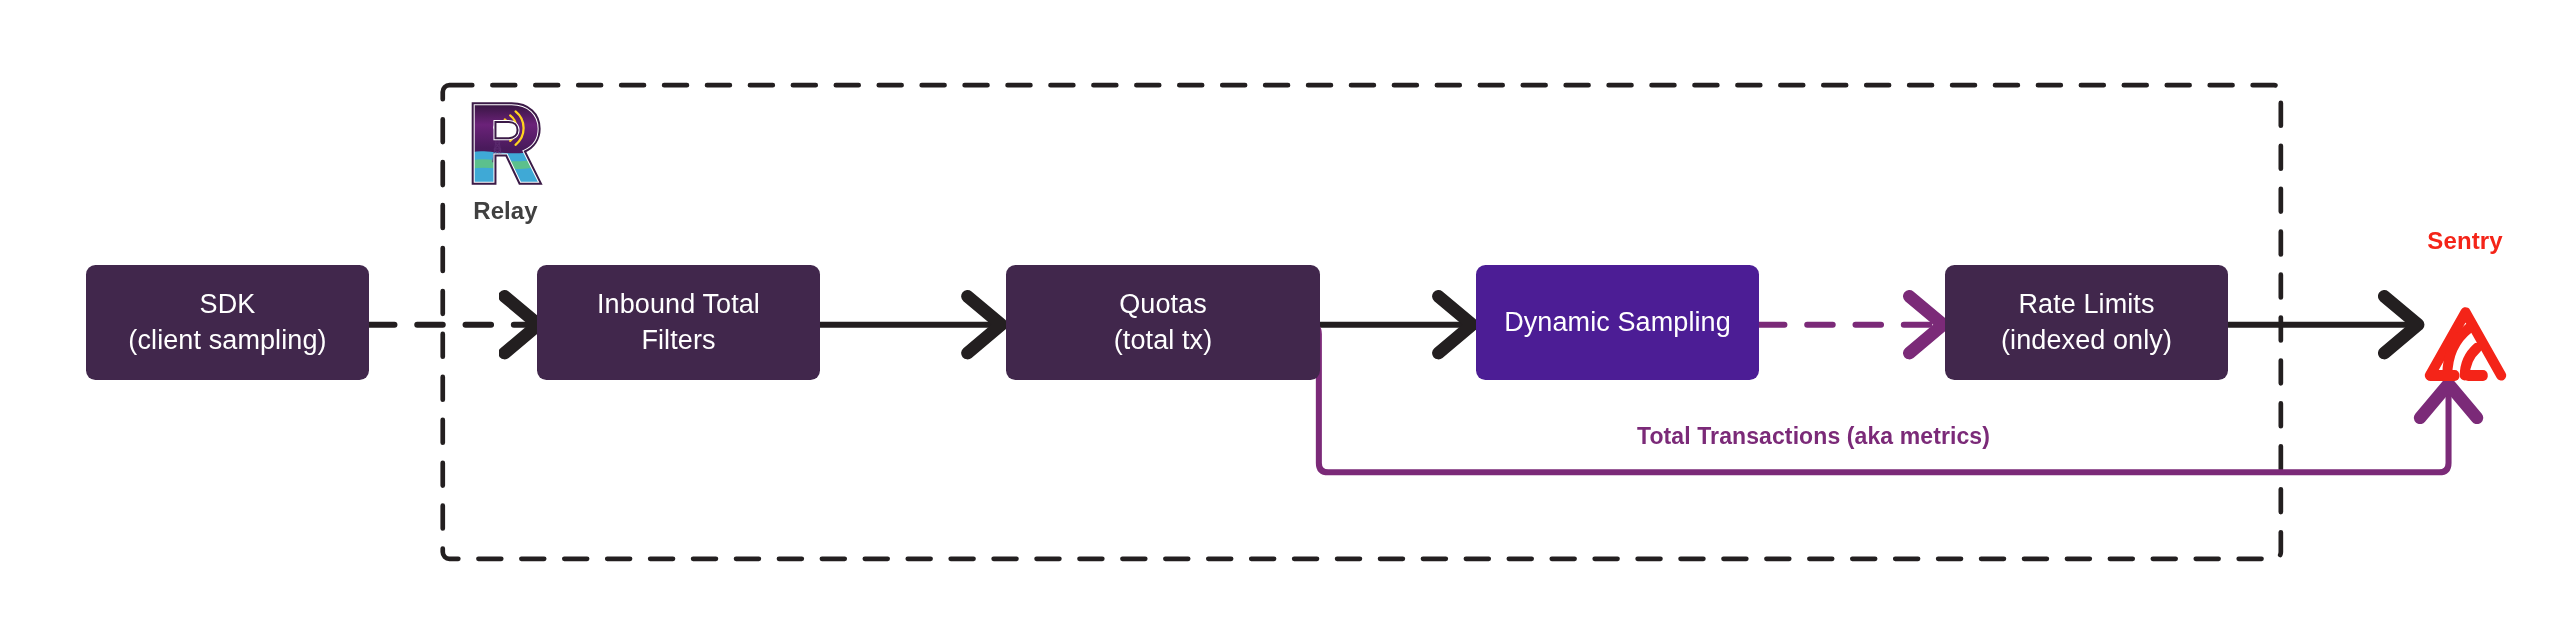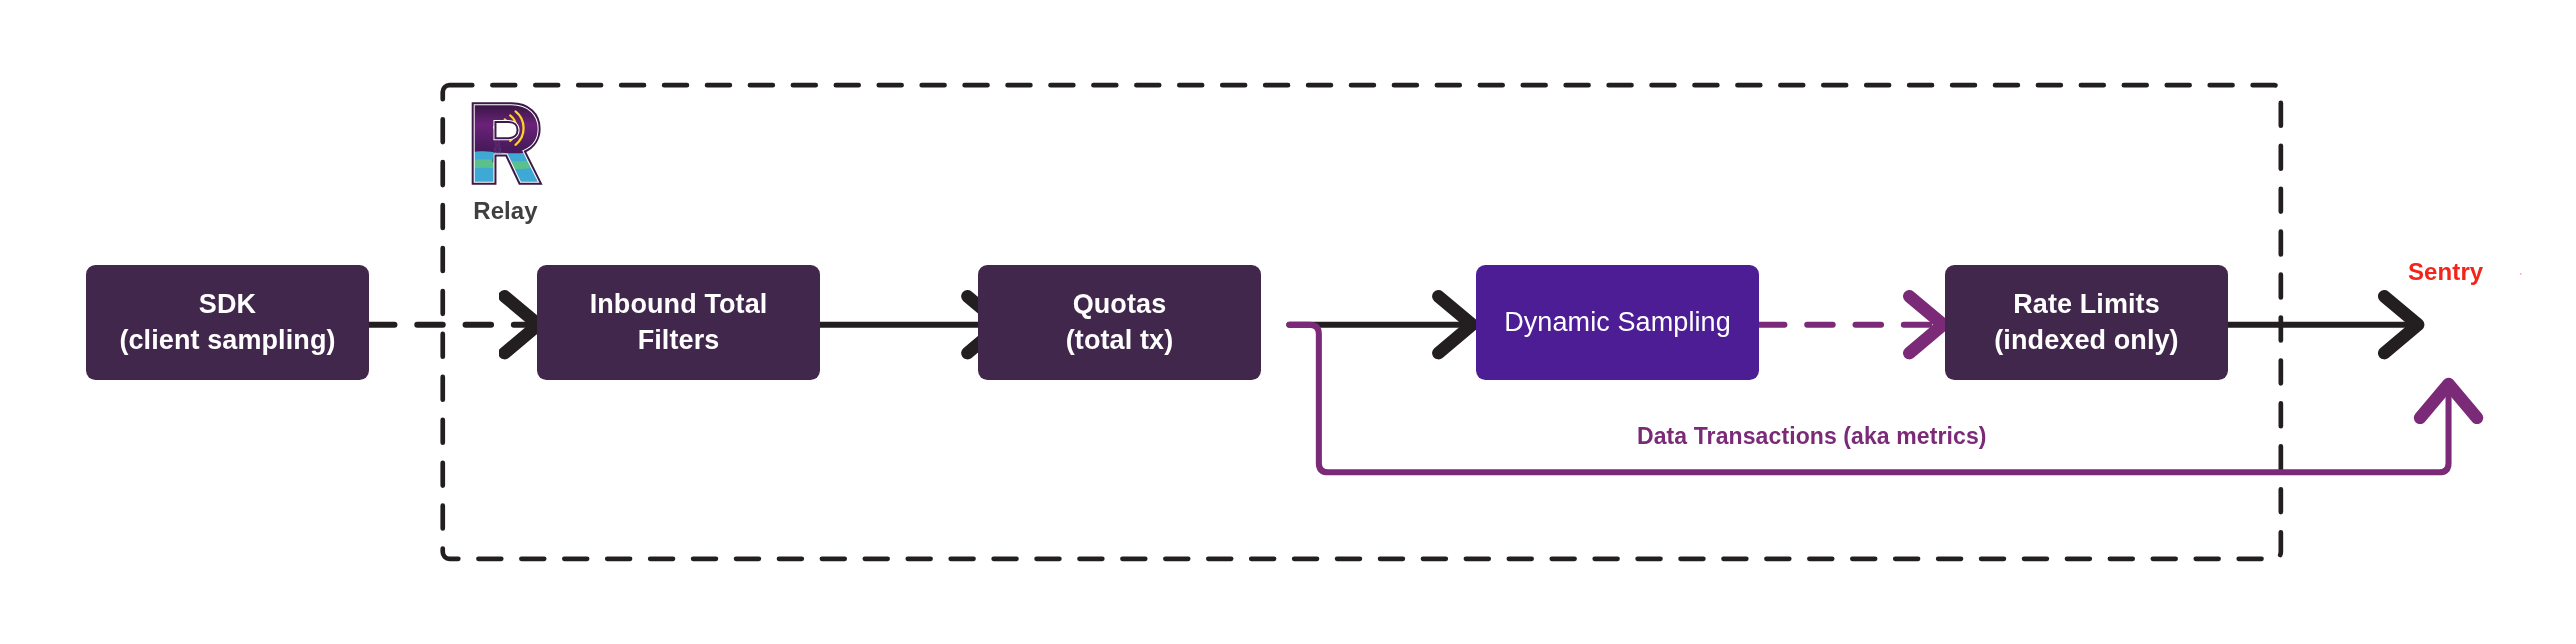--- a/index.html
+++ b/index.html
@@ -36,39 +36,40 @@
     text-align: center;
     color: #ffffff;
     font-size: 27px;
     line-height: 1.30;
     letter-spacing: 0.1px;
     box-sizing: border-box;
     padding: 4px 6.7px;
     white-space: pre-line;
     font-family: "Liberation Sans", sans-serif;
   }
-  .node-dark { background: #41274c; font-weight: bold; }
+  .node-dark { background: #41274c; }
   .node-bright { background: #4c1d95; }
 
   .relay-wrap {
     position: absolute;
     display: flex;
     flex-direction: column;
     align-items: center;
   }
   .relay-label {
     margin-top: 9.4px;
     font-size: 24px;
     font-weight: bold;
     color: #404040;
     letter-spacing: 0.1px;
   }
   .sentry-wrap {
     position: absolute;
     display: flex;
+    flex-direction: column;
     align-items: center;
     gap: 37px;
   }
   .sentry-label {
     font-size: 24px;
     font-weight: bold;
     color: #f42418;
     letter-spacing: 0.1px;
     margin-bottom: 4px;
   }
@@ -115,21 +116,21 @@
   <div class="node node-dark" style="left:86px; top:265px; width:283px; height:115px;">
     <span>SDK
 (client sampling)</span>
   </div>
 
   <div class="node node-dark" style="left:537px; top:265px; width:283px; height:115px;">
     <span>Inbound Total
 Filters</span>
   </div>
 
-  <div class="node node-dark" style="left:978px; top:265px; width:283px; height:115px;">
+  <div class="node node-dark" style="left:1006px; top:265px; width:314px; height:115px;">
     <span>Quotas
 (total tx)</span>
   </div>
 
   <div class="node node-bright" style="left:1476px; top:265px; width:283px; height:115px;">
     <span>Dynamic Sampling</span>
   </div>
 
   <div class="node node-dark" style="left:1945px; top:265px; width:283px; height:115px;">
     <span>Rate Limits
@@ -201,16 +202,16 @@
         <path d="M74,118 C74,98 82,86 92,77"></path>
       </g>
 
       <g fill="#f42418">
         <rect x="16" y="110" width="50" height="16" rx="7"></rect>
         <rect x="72" y="110" width="36" height="16" rx="7"></rect>
       </g>
     </svg>
   </div>
 
-  <div class="flow-label" style="left:1637px; top:423px;">Data Transactions (aka metrics)</div>
+  <div class="flow-label" style="left:1637px; top:423px;">Total Transactions (aka metrics)</div>
 
 </div>
 
 
 </body></html>

